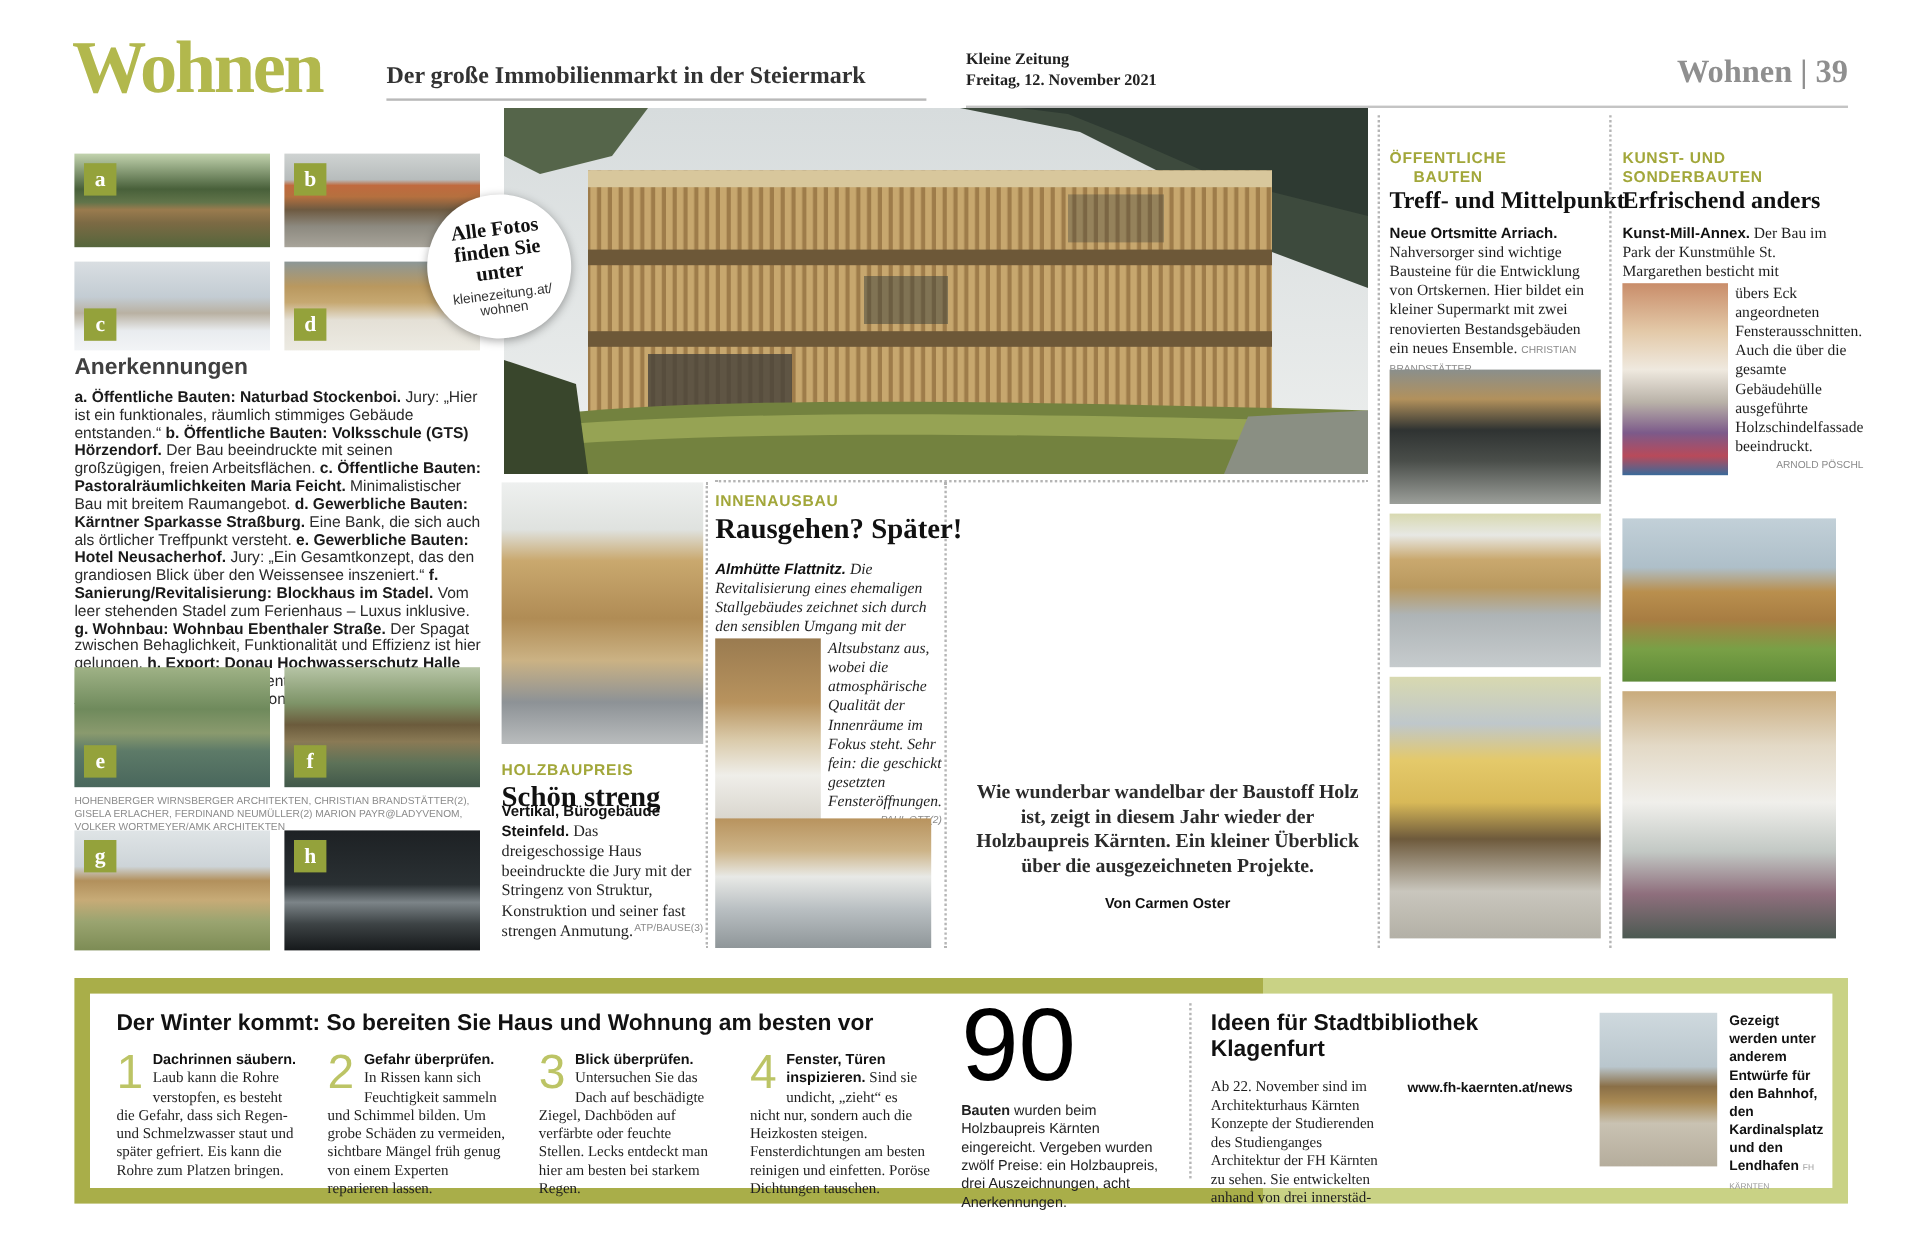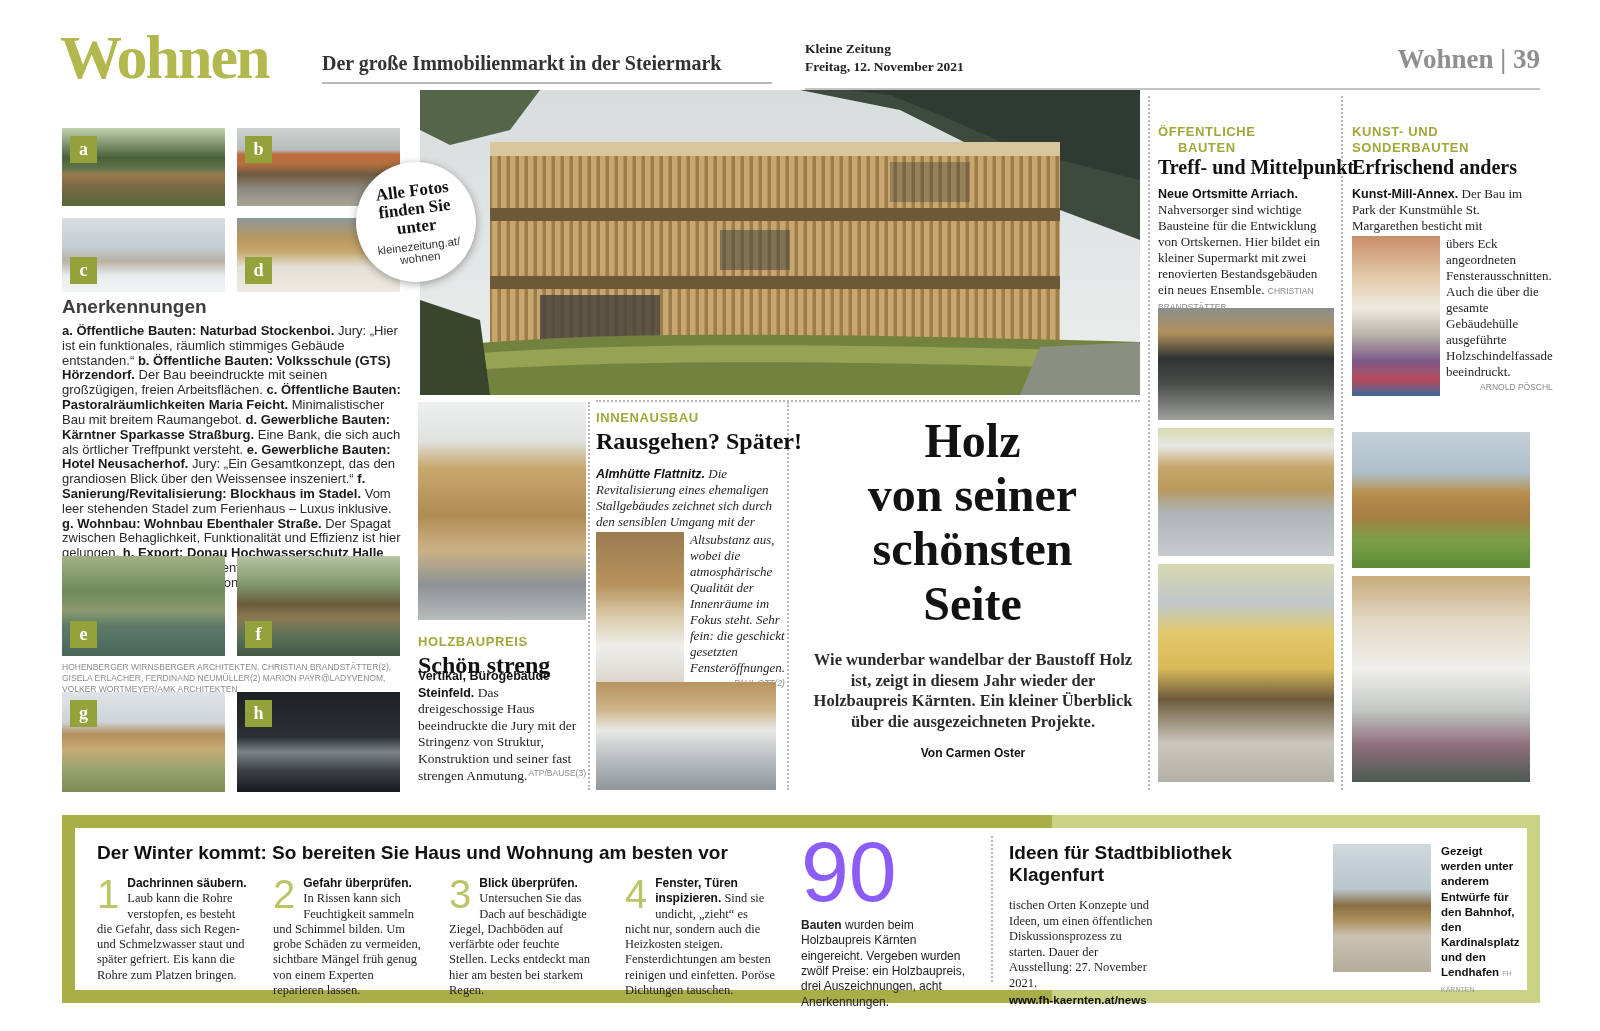--- a/index.html
+++ b/index.html
@@ -72,21 +72,21 @@
   
   .panel{left:62px;top:815px;width:1478px;height:188px;
          background:linear-gradient(90deg,#a9ae49 0%,#a9ae49 67%,#c9d285 67%,#c9d285 100%);}
   .panel-inner{position:absolute;left:13px;top:13px;right:13px;bottom:13px;background:#fff;}
   .panel-title{position:absolute;left:22px;top:14px;font-size:19px;font-weight:bold;color:#111;font-family:"Liberation Sans",sans-serif;}
   .tips{position:absolute;left:22px;top:48px;display:flex;gap:26px;}
   .tip{width:150px;font-size:12.5px;line-height:1.22;}
   .tip .num{float:left;font-family:"Liberation Sans",sans-serif;font-size:40px;line-height:.8;color:#bcc465;margin:2px 8px 0 0;}
   .tip .tb{font-family:"Liberation Sans",sans-serif;font-weight:bold;font-size:12px;color:#111;}
   .stat{position:absolute;left:726px;top:0px;width:178px;}
-  .stat .n{font-family:"Liberation Sans",sans-serif;font-size:86px;line-height:1;color:#8b5cf6;font-weight:400;}
+  .stat .n{font-family:"Liberation Sans",sans-serif;font-size:86px;line-height:1;color:#000000;font-weight:400;}
   .stat .t{font-family:"Liberation Sans",sans-serif;font-size:12px;line-height:1.28;color:#222;margin-top:4px;}
   .stat .t b{font-weight:bold;}
   .pvdot{position:absolute;left:916px;top:8px;bottom:8px;border-left:2px dotted #b5b5b5;width:0;}
   .biblio{position:absolute;left:934px;top:14px;width:316px;}
   .biblio .bh{font-family:"Liberation Sans",sans-serif;font-weight:bold;font-size:19px;color:#111;}
   .biblio .cols{display:flex;gap:14px;margin-top:12px;}
   .biblio .col{width:150px;font-size:12.5px;line-height:1.24;}
   .biblio .link{font-family:"Liberation Sans",sans-serif;font-weight:bold;font-size:11.5px;color:#111;margin-top:2px;}
   .panel-photo{position:absolute;left:1258px;top:16px;width:98px;height:128px;}
   .panel-cap{position:absolute;left:1366px;top:16px;width:84px;font-family:"Liberation Sans",sans-serif;font-weight:bold;font-size:11.5px;line-height:1.32;color:#111;}
@@ -211,26 +211,20 @@
     <div class="wrap-row" style="margin-top:2px;">
       <div class="ph p-bed" style="position:relative;width:88px;height:152px;flex:0 0 88px;"></div>
       <div class="wtxt body-text">
         <span>Altsubstanz aus, wobei die atmosphärische Qualität der Innenräume im Fokus steht. Sehr fein: die geschickt gesetzten Fensteröffnungen.</span>
         <div class="credit" style="text-align:right;margin-top:2px;">PAUL OTT(2)</div>
       </div>
     </div>
   </div>
   <div class="ph p-living" style="left:596px;top:682px;width:180px;height:108px;"></div>
 
-  <div class="abs feat-hl">
-    <div>Holz</div>
-    <div>von seiner</div>
-    <div>schönsten</div>
-    <div>Seite</div>
-  </div>
   <div class="abs feat-stand">Wie wunderbar wandelbar der Baustoff Holz ist, zeigt in diesem Jahr wieder der Holzbaupreis Kärnten. Ein kleiner Überblick über die ausgezeichneten Projekte.</div>
   <div class="abs feat-byline">Von Carmen Oster</div>
 
   <div class="abs kicker" style="left:1158px;top:124px;text-align:center;">
     <div>ÖFFENTLICHE</div>
     <div>BAUTEN</div>
   </div>
   <div class="abs headline" style="left:1158px;top:156px;font-size:20px;">Treff- und Mittelpunkt</div>
   <div class="abs body-text" style="left:1158px;top:186px;width:176px;">
     <b class="lead">Neue Ortsmitte Arriach.</b><span> Nahversorger sind wichtige Bausteine für die Entwicklung von Ortskernen. Hier bildet ein kleiner Supermarkt mit zwei renovierten Bestandsgebäuden ein neues Ensemble.</span>
@@ -288,22 +282,22 @@
         <div class="t">
           <b>Bauten</b><span> wurden beim Holzbaupreis Kärnten eingereicht. Vergeben wurden zwölf Preise: ein Holzbaupreis, drei Auszeichnungen, acht Anerkennungen.</span>
         </div>
       </div>
 
       <div class="pvdot"></div>
 
       <div class="biblio">
         <div class="bh">Ideen für Stadtbibliothek Klagenfurt</div>
         <div class="cols">
+          <div class="col">Ab 22. November sind im Architekturhaus Kärnten Konzepte der Studierenden des Studienganges Architektur der FH Kärnten zu sehen. Sie entwickelten anhand von drei innerstäd-</div>
           <div class="col">
-            <span>tischen Orten Konzepte und Ideen, um einen öffentlichen Diskussionsprozess zu starten. Dauer der Ausstellung: 27. November 2021.</span>
             <div class="link">www.fh-kaernten.at/news</div>
           </div>
         </div>
       </div>
 
       <div class="ph p-fhk panel-photo"></div>
 
       <div class="panel-cap">
         <span>Gezeigt werden unter anderem Entwürfe für den Bahnhof, den Kardinalsplatz und den Lendhafen</span>
         <span class="cred">FH KÄRNTEN</span>

